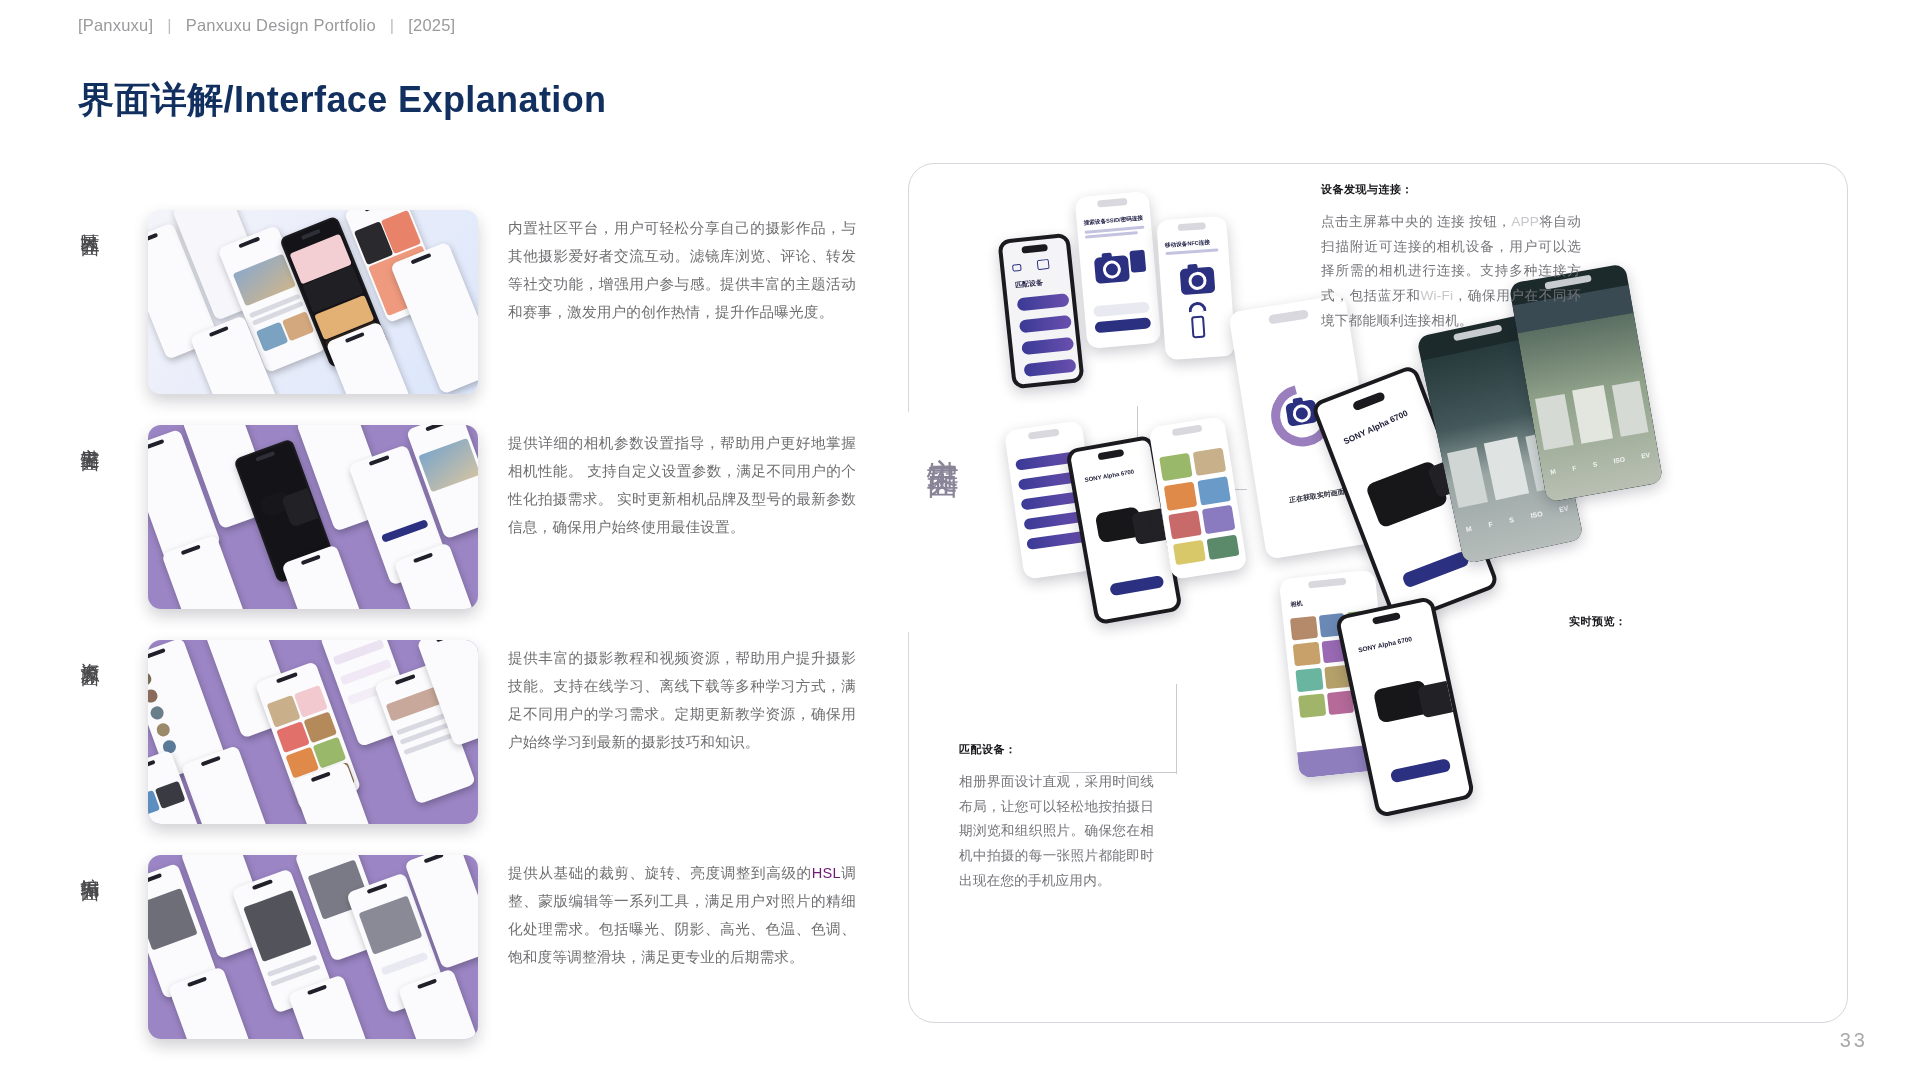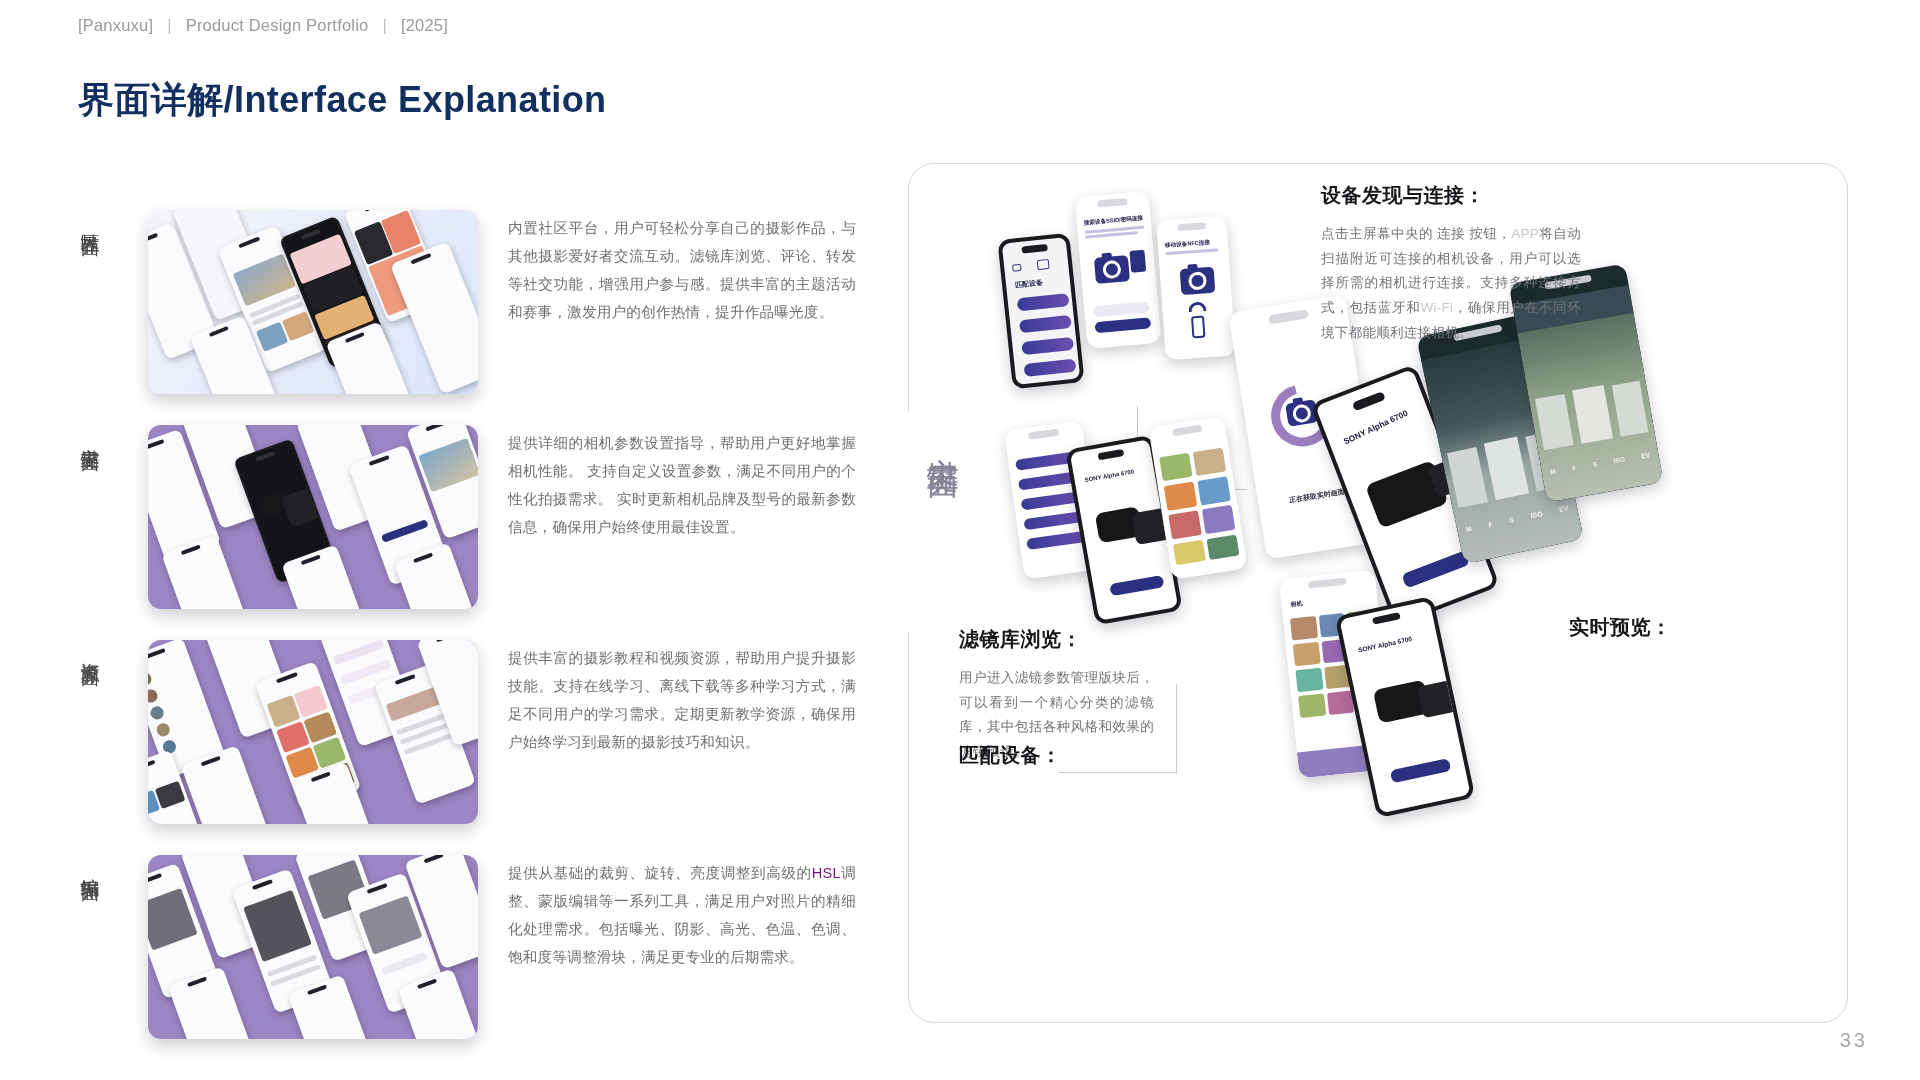--- a/index.html
+++ b/index.html
@@ -97,21 +97,21 @@
     letter-spacing: 4px;
   }
   
   .label-mask {
     position:absolute; left: -3px; top: 248px;
     width: 10px; height: 220px; background:#fff;
   }
 
   .blk { position: absolute; }
   .blk h4 {
-    font-size: 20px; color: #17171b; font-weight: 700;
+    font-size: 11px; color: #17171b; font-weight: 700;
     letter-spacing: .5px; margin-bottom: 13px;
   }
   .blk p {
     font-size: 13.6px; line-height: 1.82; color: #74747a;
     text-align: justify; letter-spacing: .2px;
   }
   .blk p .faint { color: #c7c7cb; }
   .blk + .blk { margin-top: 0; }
 
   .connector { position: absolute; border-color:#c9c9cf; border-style: solid; }
@@ -170,21 +170,21 @@
   .subway { position:absolute; inset:0; }
 </style>
 </head>
 <body>
 
 <div class="page">
 
   <div class="breadcrumb">
     <span>[Panxuxu]</span>
     <span class="bc-sep">|</span>
-    <span>Product Design Portfolio</span>
+    <span>Panxuxu Design Portfolio</span>
     <span class="bc-sep">|</span>
     <span>[2025]</span>
   </div>
 
   <h1 class="page-title">界面详解/Interface Explanation</h1>
 
   <div class="page-number">33</div>
 
   <div class="left-col">
 
@@ -460,27 +460,24 @@
         <div class="camera-body" style="left:18px;top:76px;width:52px;height:34px;"></div>
         <div class="btn-pill" style="left:18px;top:158px;width:60px;height:13px;"></div>
       </div>
     </div>
 
     <div class="blk" style="left:412px;top:18px;width:260px;">
       <h4>设备发现与连接：</h4>
       <p><span>点击主屏幕中央的 连接 按钮，</span><span class="faint">APP</span><span>将自动扫描附近可连接的相机设备，用户可以选择所需的相机进行连接。支持多种连接方式，包括蓝牙和</span><span class="faint">Wi-Fi</span><span>，确保用户在不同环境下都能顺利连接相机。</span></p>
     </div>
 
-    <div class="blk" style="left:50px;top:462px;width:195px;">
-      <h4>滤镜库浏览：</h4>
-      <p>用户进入滤镜参数管理版块后，可以看到一个精心分类的滤镜库，其中包括各种风格和效果的滤镜预设。</p>
-    </div>
 
     <div class="blk" style="left:50px;top:578px;width:195px;">
       <h4>匹配设备：</h4>
+      <p>相册界面设计直观，采用时间线布局，让您可以轻松地按拍摄日期浏览和组织照片。确保您在相机中拍摄的每一张照片都能即时出现在您的手机应用内。</p>
     </div>
 
     <div class="blk" style="left:660px;top:450px;width:215px;">
       <h4>实时预览：</h4>
     </div>
 
 
   </div>
 </div>
 

